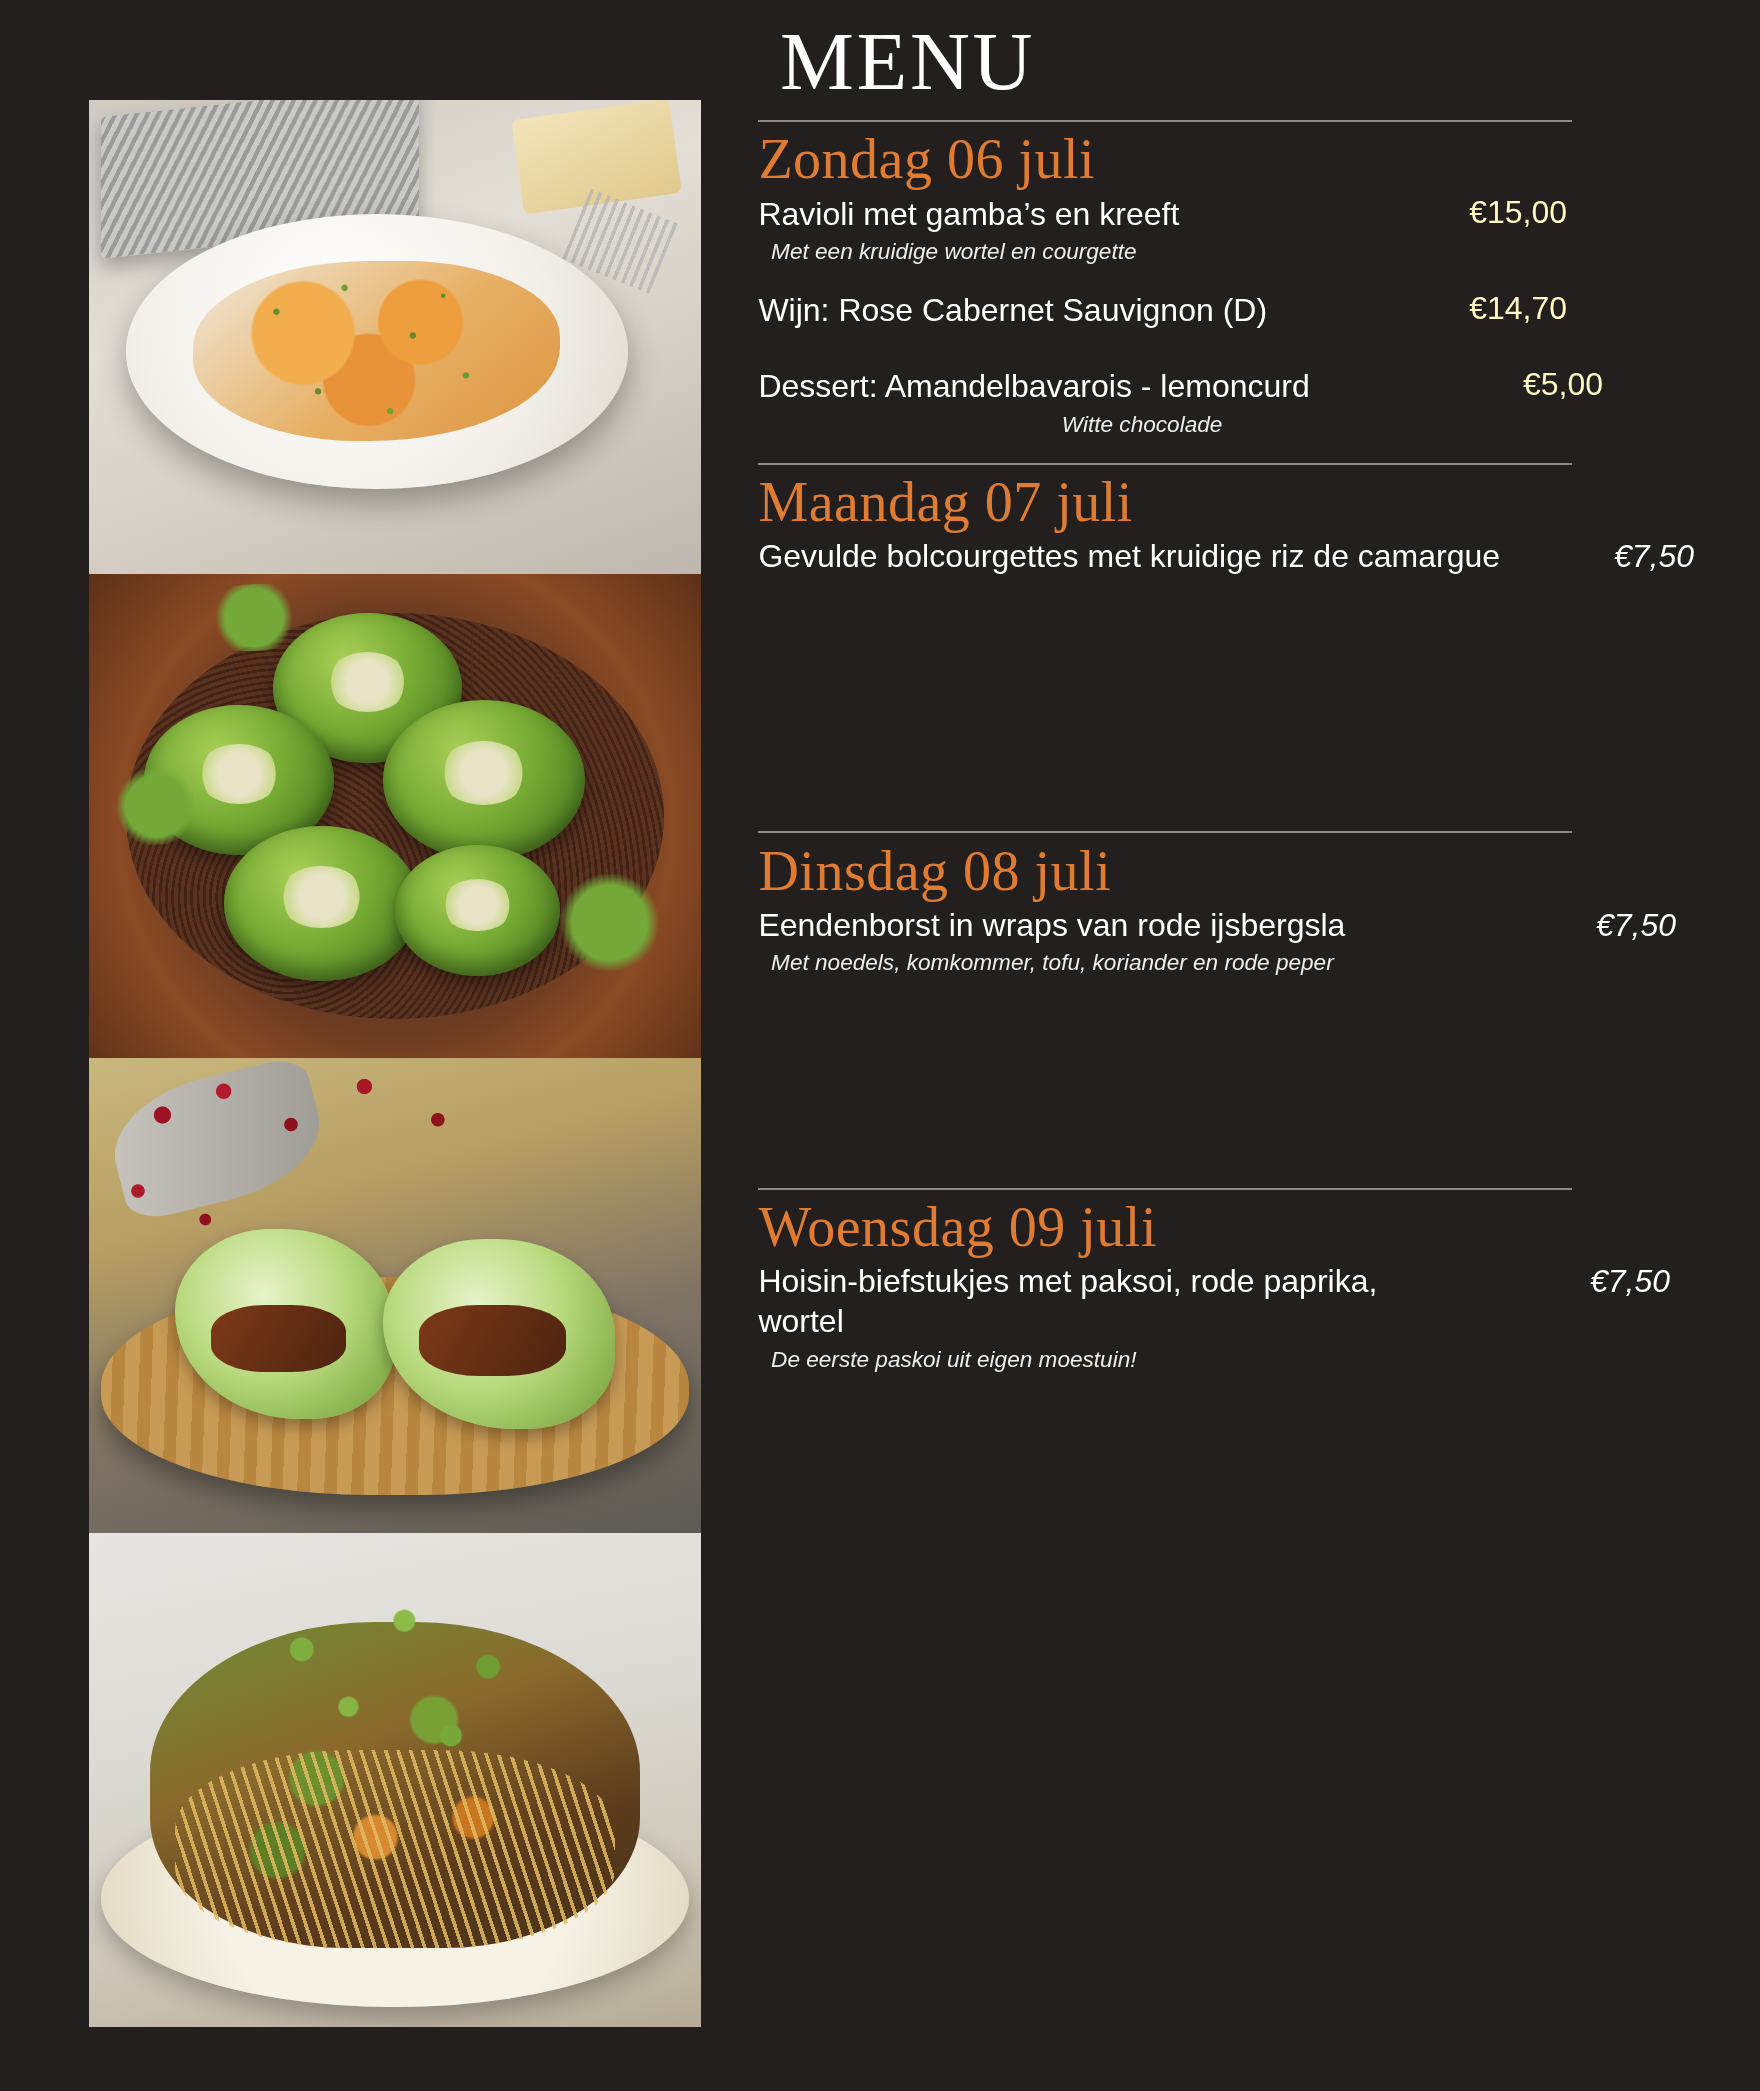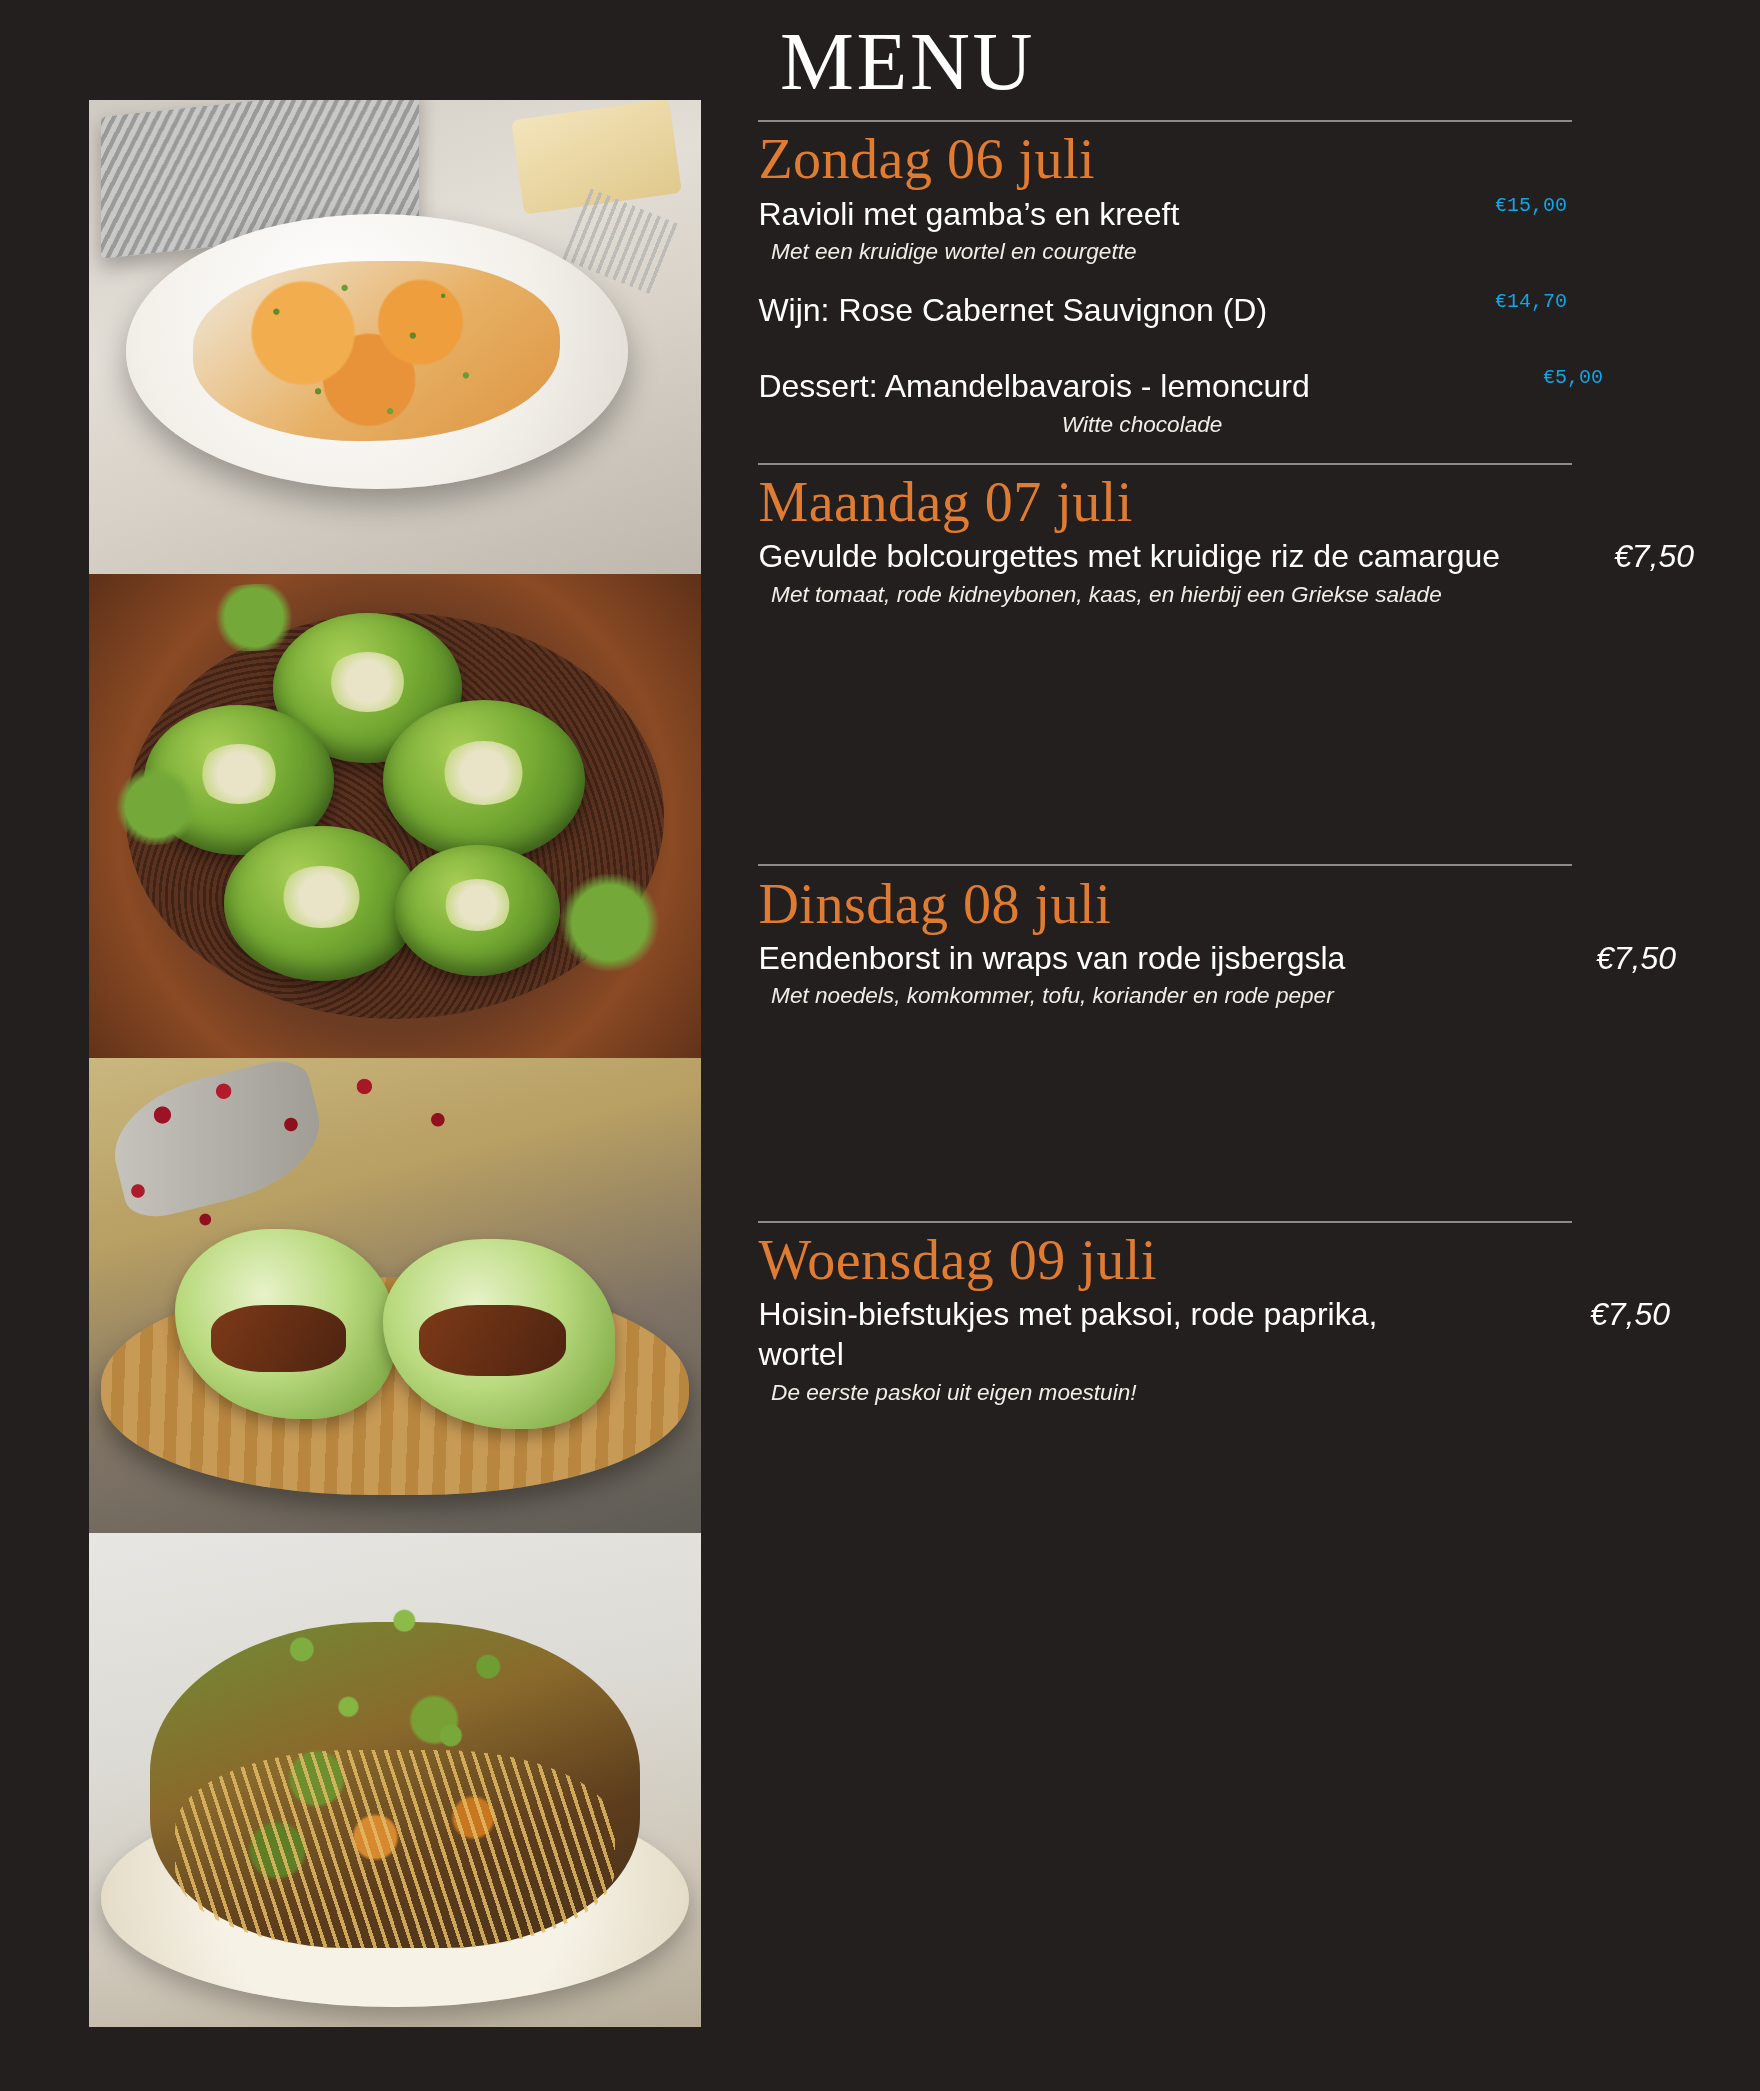--- a/index.html
+++ b/index.html
@@ -249,25 +249,24 @@
     justify-content: space-between;
   }
   .item-name {
     font-size: 32px;
     line-height: 1.25;
     color: #ffffff;
     font-weight: 400;
     max-width: 724px;
   }
   .item-price {
-    font-size: 20px;
-    color: #0ea5e9;
+    font-size: 32px;
+    color: #fef9c3;
     white-space: nowrap;
     margin-left: 9px;
-    font-family: Liberation Mono, monospace;
   }
   .item-desc {
     font-size: 22.6px;
     font-style: italic;
     color: #f0ece6;
     margin: 3.6px 0 0 12.7px;
     max-width: 742px;
     line-height: 1.3;
   }
   .spacer-sm { height: 23.5px; }
@@ -376,21 +375,20 @@
       </div>
     </div>
 
     <div class="day-block block-maandag">
       <div class="rule"></div>
       <div class="day-title">Maandag 07 juli</div>
 
       <div class="item" style="padding-right:0;">
         <div class="item-name" style="max-width:778px;">Gevulde bolcourgettes met kruidige riz de camargue</div>
         <div class="price-abs" style="right:9px;top:1.8px;">€7,50</div>
-        <div class="item-desc" style="text-align:justify;max-width:715px;">Met tomaat, rode kidneybonen, kaas, en hierbij een Griekse salade</div>
       </div>
     </div>
 
     <div class="day-block block-dinsdag">
       <div class="rule"></div>
       <div class="day-title">Dinsdag 08 juli</div>
 
       <div class="item" style="padding-right:0;">
         <div class="item-name" style="max-width:633px;">Eendenborst in wraps van rode ijsbergsla</div>
         <div class="price-abs" style="right:27px;top:1.8px;">€7,50</div>

